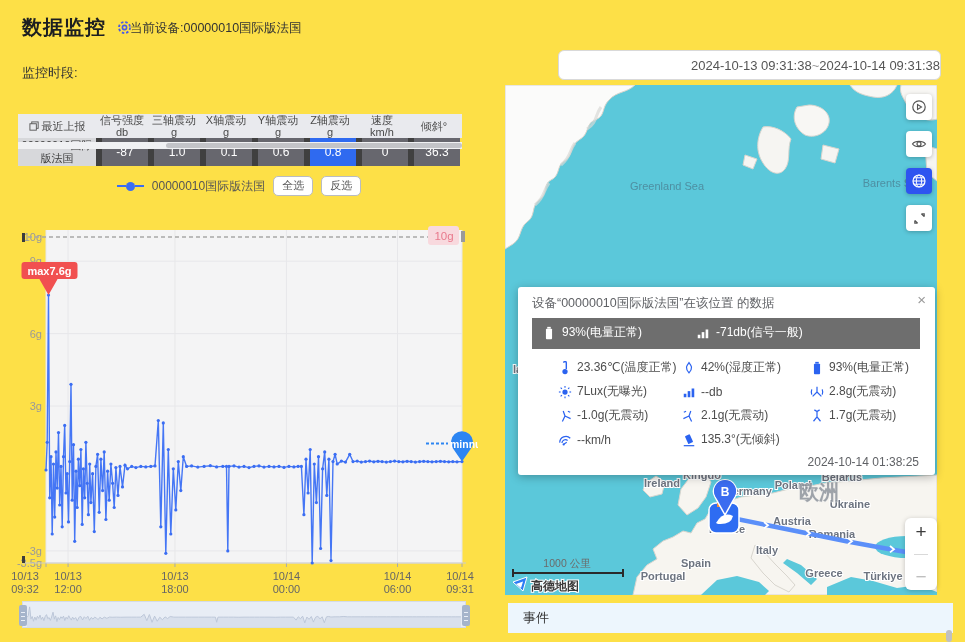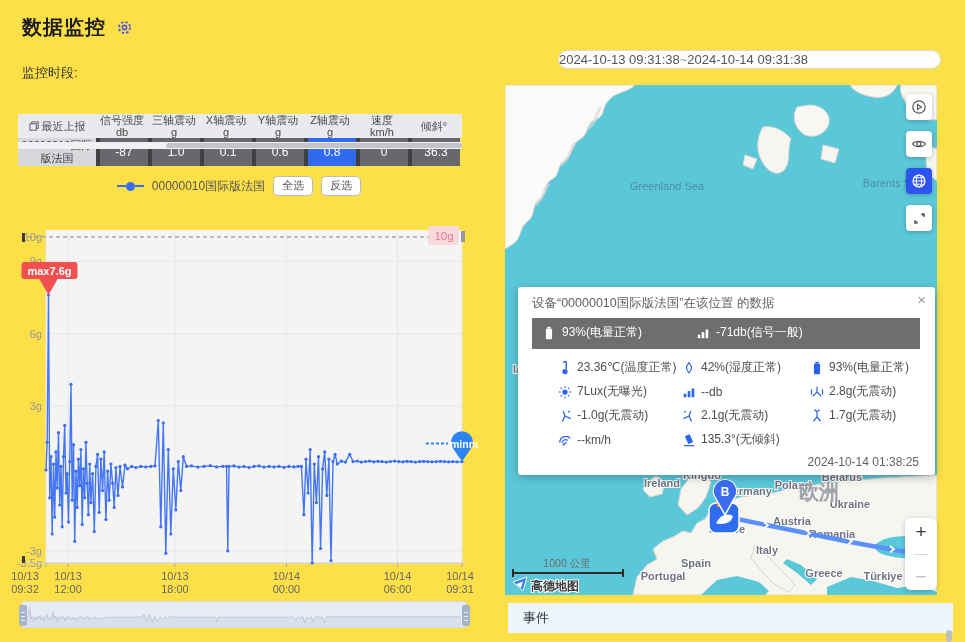--- a/index.html
+++ b/index.html
@@ -15,21 +15,21 @@
   .period-label { position:absolute; left:22px; top:64px; font-size:13px; color:#333; }
 
   
   .tbl { position:absolute; left:18px; top:86px; width:444px; font-size:11px;margin-top:28px; }
   .tbl-head { display:flex; background:#e9eaee; color:#4a4a4a; }
   .tbl-head .c { display:flex; align-items:center; justify-content:center; text-align:center;
                  height:24px; line-height:1.1; padding:1px 2px; }
   .tbl-row { display:flex; }
   .tbl-row .c { display:flex; align-items:center; justify-content:center; text-align:center;
                 height:28px; color:#fff; font-size:12px; background:#67676e;
-                border-left:4px solid #404040; }
+                border-left:6px solid #404040; }
   .c.dev { width:78px; } .c.val { width:52px; flex:0 0 52px; }
   .tbl-row .dev { background:#d7d8db; color:#3b3b3b; font-size:11px; line-height:1.15;
                   border-left:none; padding:0 3px; }
   .tbl-row .hl { background:#2f6af0; }
   .copy-ic { width:11px; height:11px; margin-right:2px; color:#555; flex:0 0 auto; }
   .tbl-hscroll { position:absolute; left:18px; top:142px; width:444px; height:7px; background:#f0f1f3; }
   .tbl-hscroll .thumb { position:absolute; left:148px; top:1px; height:5px; width:296px;
                         background:#c3c4c8; border-radius:3px; }
 
   
@@ -54,23 +54,23 @@
   .thresh { stroke:#a8a8a8; stroke-width:1.3; stroke-dasharray:4 3; }
 
   
   .dz { position:absolute; left:22px; top:601px; width:444px; height:27px; background:#e8edf5;
         border:1px solid #d4dbe7; }
   .dz-handle { position:absolute; top:3px; width:8px; height:21px; background:#a5b4cb; border-radius:2px; }
   .dz-handle i { display:block; width:4px; height:1px; background:#e9eef6; margin:3px auto 0; }
   .dz-handle i:first-child { margin-top:7px; }
 
   
-  .dateinput { position:absolute; left:558px; top:50px; width:383px; height:19px;
-               border:1px solid #d9d9d9; border-radius:12px; background:#fff; display:flex;
-               align-items:center; justify-content:flex-start; font-size:13px; color:#555; cursor:pointer; }
+  .dateinput { position:absolute; left:558px; top:50px; width:383px; height:30px;
+               border:1px solid #d9d9d9; border-radius:6px; background:#fff; display:flex;
+               align-items:center; justify-content:flex-end; font-size:13px; color:#555; cursor:pointer; }
   .map-box { position:absolute; left:505px; top:85px; width:432px; height:510px; overflow:hidden; }
   .lb-sea { font-size:11px; fill:#4e8fa2; }
   .lb-country { font-size:11px; fill:#6d7480; font-weight:bold; paint-order:stroke;
                 stroke:#ffffff; stroke-width:2px; }
   .lb-watermark { font-size:20px; fill:#8f959d; opacity:.85; font-weight:bold; paint-order:stroke;
                   stroke:#e9e9e9; stroke-width:1px; }
 
   .map-btn { position:absolute; left:906px; width:26px; height:26px; background:#fff; border-radius:4px;
              box-shadow:0 1px 4px rgba(0,0,0,.25); display:flex; align-items:center; justify-content:center;
              color:#555; cursor:pointer; }
@@ -110,20 +110,21 @@
 
   <div class="hdr">
     <span class="hdr-title">数据监控</span>
     <span class="gear">
       <svg viewBox="0 0 16 16" width="17" height="17">
           <circle cx="8" cy="8" r="5.2" fill="none" stroke="currentColor" stroke-width="1.7" stroke-dasharray="2.3 1.8"></circle>
           <circle cx="8" cy="8" r="2" fill="none" stroke="currentColor" stroke-width="1.5"></circle>
         </svg>
     </span>
   </div>
+  <div class="hdr-device">当前设备:00000010国际版法国</div>
   <div class="period-label">监控时段:</div>
 
   <div class="tbl">
     <div class="tbl-head">
       <div class="c dev">
         <span class="copy-ic">
           <svg viewBox="0 0 12 12" width="11" height="11">
               <rect x="3" y="1" width="7" height="7" fill="none" stroke="currentColor"></rect>
               <rect x="1" y="3" width="7" height="7" fill="#e9eaee" stroke="currentColor"></rect>
             </svg>

